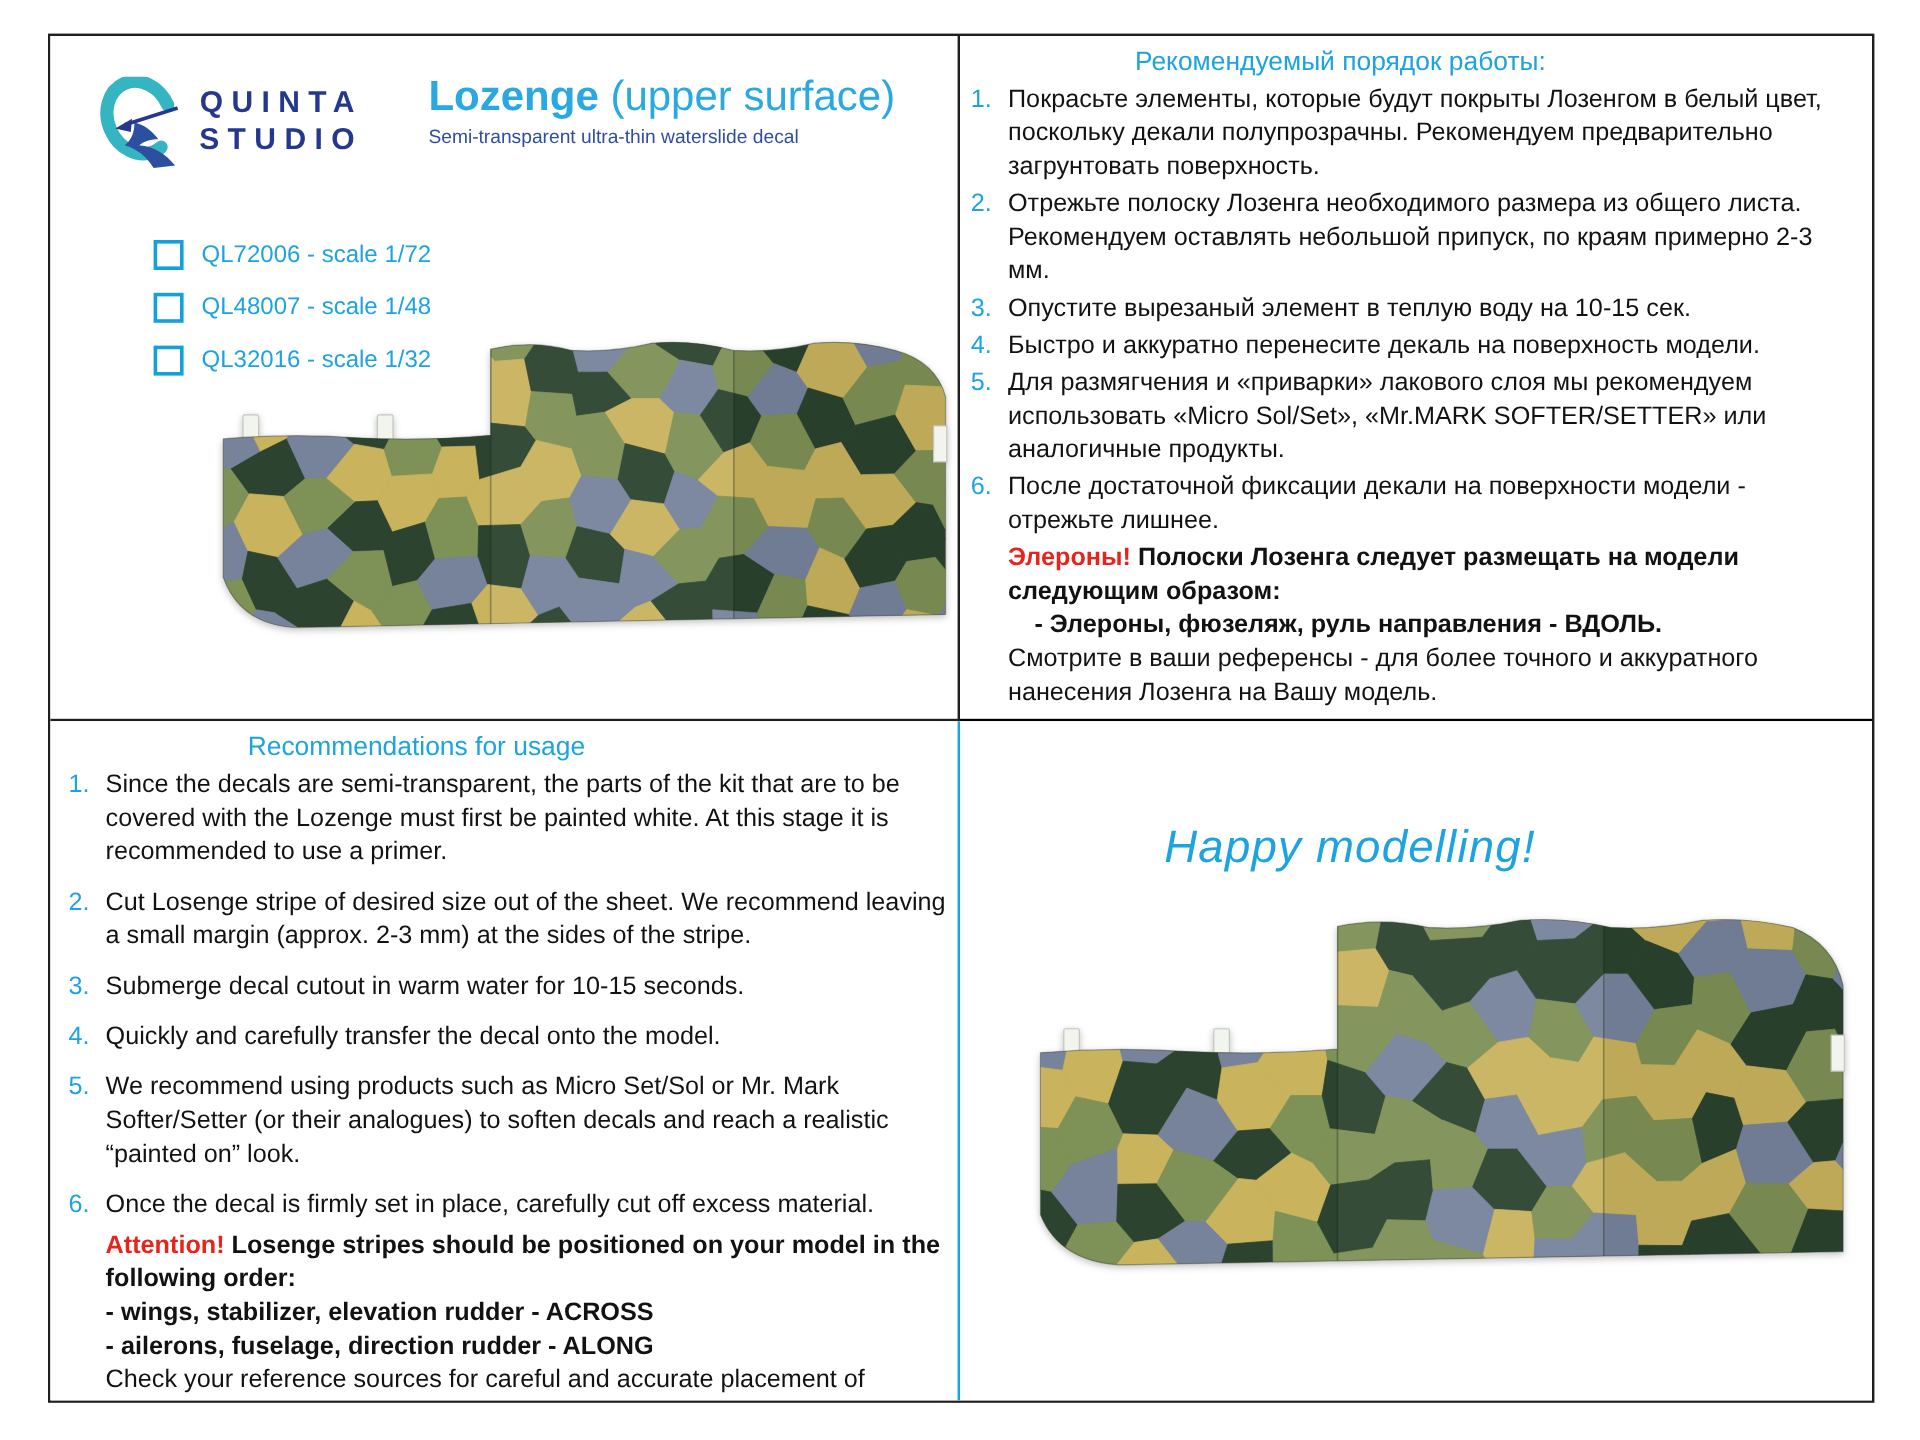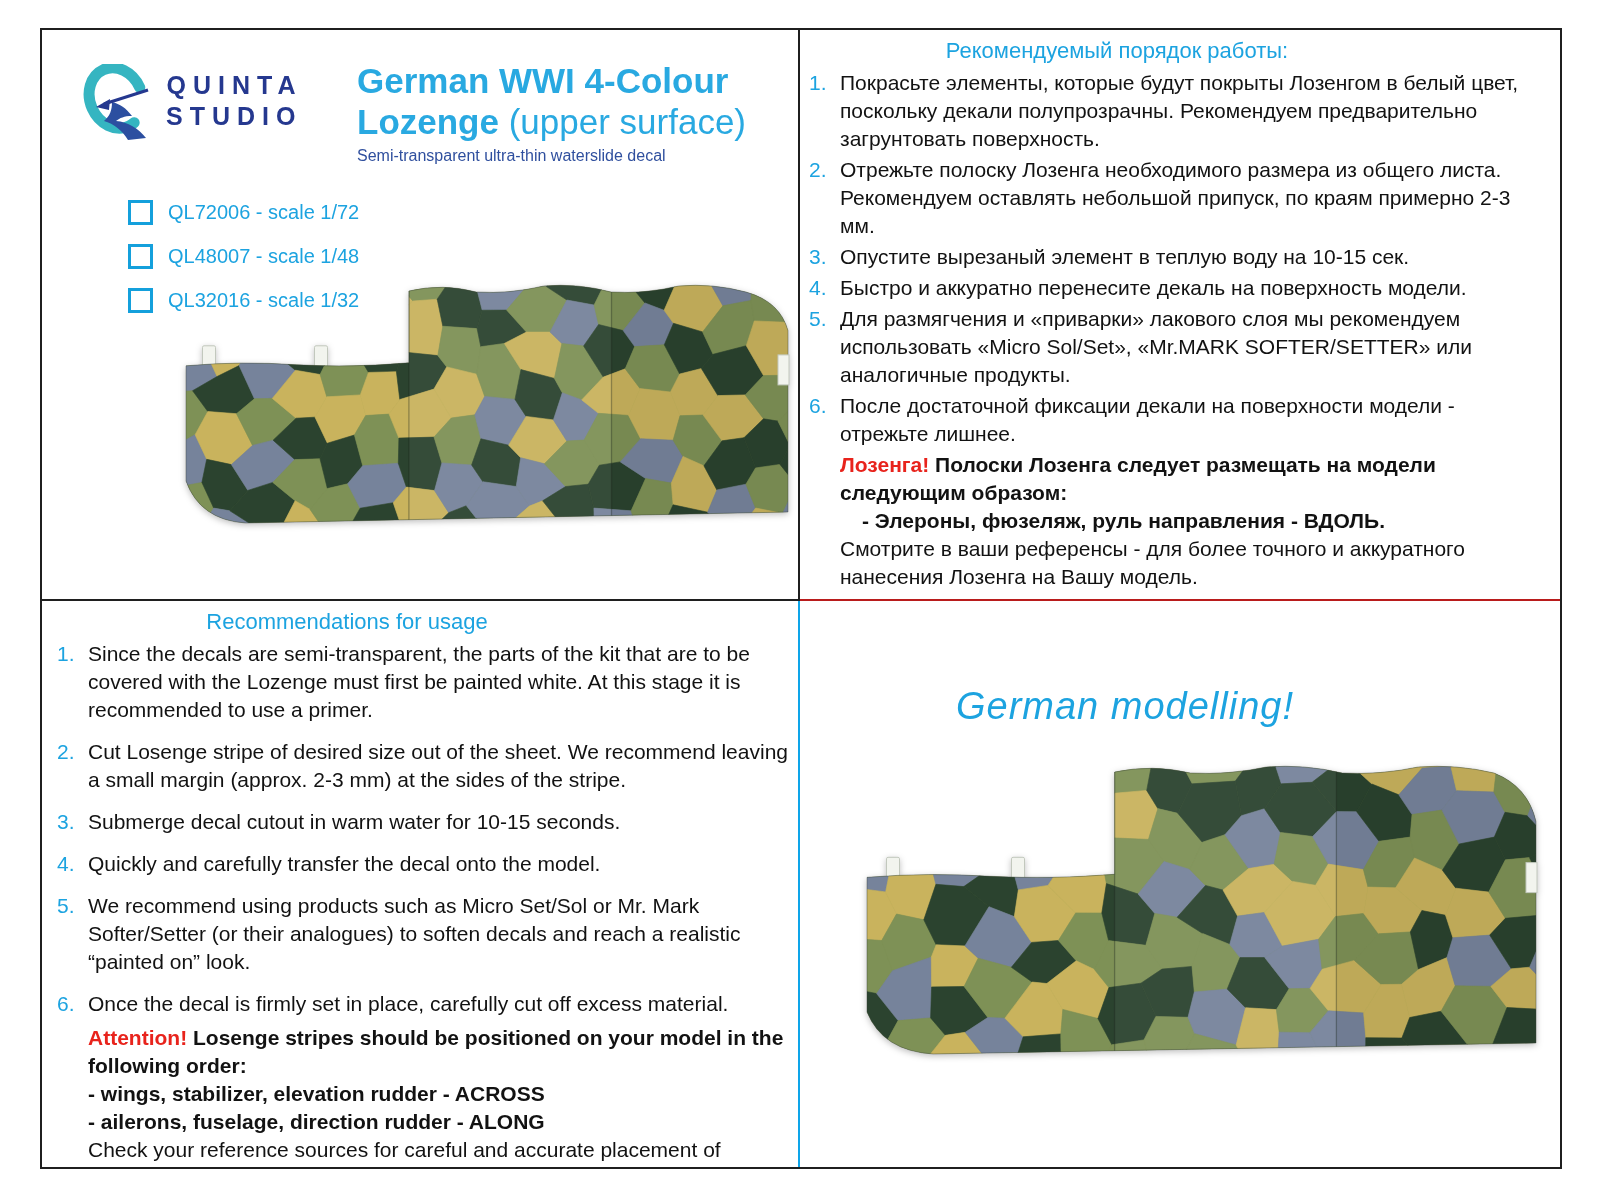--- a/index.html
+++ b/index.html
@@ -3,21 +3,21 @@
 <meta charset="utf-8">
 <style>
   html,body{margin:0;padding:0;background:#ffffff;}
   .page{position:relative;width:1600px;height:1200px;background:#fff;overflow:hidden;
         font-family:"Liberation Sans", sans-serif;}
   .grid{position:absolute;left:40px;top:28px;width:1522px;height:1141px;
         border:2px solid #1f1f1f;display:grid;box-sizing:border-box;
         grid-template-columns:758px 1fr;grid-template-rows:571px 1fr;background:#fff;}
   .cell{position:relative;overflow:hidden;box-sizing:border-box;background:#fff;}
   .tl{border-right:2px solid #1f1f1f;border-bottom:2px solid #1f1f1f;}
-  .tr{border-bottom:2px solid #b91c1c;padding:8px 12px 0 6px;}
+  .tr{border-bottom:2px solid #000000;padding:8px 12px 0 6px;}
   .bl{border-right:2px solid #0ea5e9;padding:6px 8px 0 12px;}
   .br{}
 
   
   .logo{position:absolute;left:40px;top:34px;display:flex;align-items:flex-start;text-align:right;}
   .logo svg{display:block;}
   .logo-text{margin-left:10px;margin-top:6px;font-weight:bold;font-size:25px;line-height:31px;
              letter-spacing:7px;color:#25388f;}
   .titleblock{position:absolute;left:315px;top:30px;}
   .t-line{font-size:35px;line-height:41px;font-weight:bold;color:#29a9e1;white-space:nowrap;}
@@ -67,21 +67,20 @@
           <line x1="66" y1="26" x2="22" y2="40" stroke="#25388f" stroke-width="3"></line>
           <polygon points="14,43 28,35 27,46" fill="#25388f"></polygon>
         </svg>
         <div class="logo-text">
           <div>QUINTA</div>
           <div>STUDIO</div>
         </div>
       </div>
 
       <div class="titleblock">
-        <div class="t-line">German WWI 4-Colour</div>
         <div class="t-line"><span>Lozenge</span><span class="normal"> (upper surface)</span></div>
         <div class="subtitle">Semi-transparent ultra-thin waterslide decal</div>
       </div>
 
       <div class="products">
         <div class="product-row">
           <span class="cb"></span>
           <span class="product-label">QL72006 - scale 1/72</span>
         </div>
         <div class="product-row">
@@ -297,21 +296,21 @@
           </div>
         <div class="li">
             <span class="num">5.</span>
             <span class="txt">Для размягчения и «приварки» лакового слоя мы рекомендуем использовать «Micro Sol/Set», «Mr.MARK SOFTER/SETTER» или аналогичные продукты.</span>
           </div>
         <div class="li">
             <span class="num">6.</span>
             <span class="txt">После достаточной фиксации декали на поверхности модели - отрежьте лишнее.</span>
           </div>
         <div class="att ru-att">
-          <span class="red">Лозенга!</span>
+          <span class="red">Элероны!</span>
           <span>Полоски Лозенга следует размещать на модели следующим образом:</span>
           <div class="att-line">- Элероны, фюзеляж, руль направления - ВДОЛЬ.</div>
           <div class="att-note">Смотрите в ваши референсы - для более точного и аккуратного нанесения Лозенга на Вашу модель.</div>
         </div>
       </div>
     </section>
 
     <section class="cell bl">
       <div class="heading">Recommendations for usage</div>
       <div class="body en-list">
@@ -343,21 +342,21 @@
           <span class="red">Attention!</span>
           <span>Losenge stripes should be positioned on your model in the following order:</span>
           <div class="att-line">- wings, stabilizer, elevation rudder - ACROSS</div>
           <div class="att-line">- ailerons, fuselage, direction rudder - ALONG</div>
           <div class="att-note">Check your reference sources for careful and accurate placement of Losenge onto your model.</div>
         </div>
       </div>
     </section>
 
     <section class="cell br">
-      <div class="happy">German modelling!</div>
+      <div class="happy">Happy modelling!</div>
       <svg class="camo camo-b" id="camoB" viewBox="0 0 672 293" width="672" height="293">
           <defs>
             <clipPath id="camoB-clip">
               <path d="M 1 114.3 Q 62.2 109.3 124.3 113.3 Q 186.5 116.3 248.6 111.3 L 248.6 9 Q 286.6 1 324.5 10 Q 362.4 12 400.4 4 Q 438.3 1 476.3 10 Q 514.2 12 552.1 4 Q 590.1 1 628 10 Q 662 23.4 670 58.6 L 670 280 L 67.2 291 Q 16.8 288 1 249 Z"></path>
             </clipPath>
           </defs>
           <rect x="20.5" y="94.3" width="13" height="28" rx="1.5" fill="#f2f4ee" stroke="#c2c8bd" stroke-width="1"></rect>
           <rect x="145.5" y="94.3" width="13" height="28" rx="1.5" fill="#f2f4ee" stroke="#c2c8bd" stroke-width="1"></rect>
           <g clip-path="url(#camoB-clip)">
             <rect x="0" y="0" width="672" height="293" fill="#7e9156"></rect>

